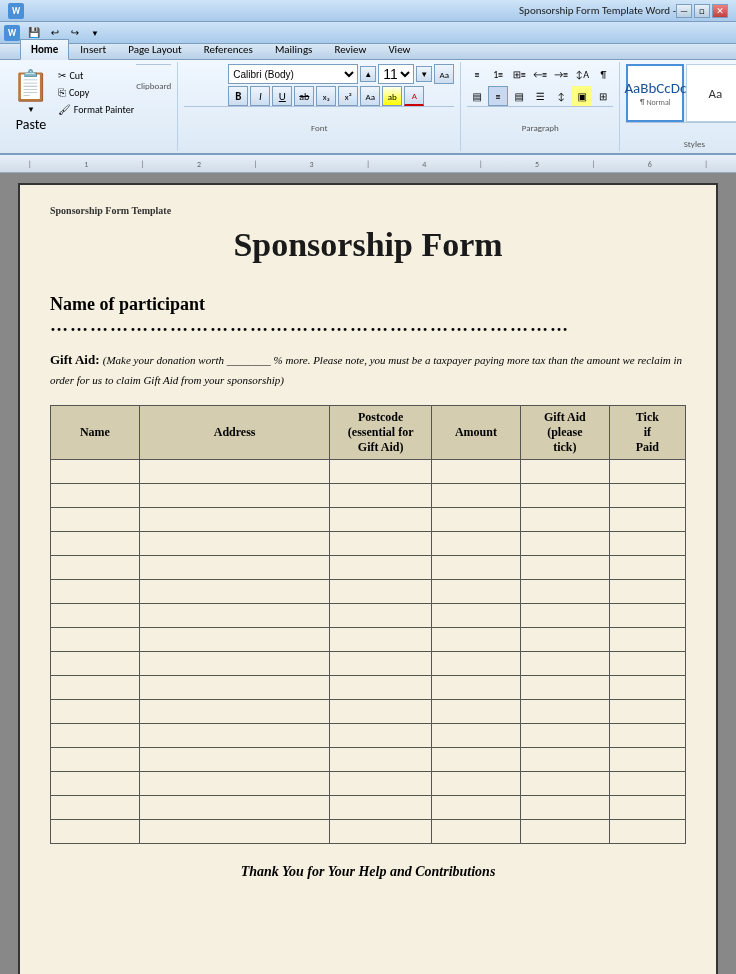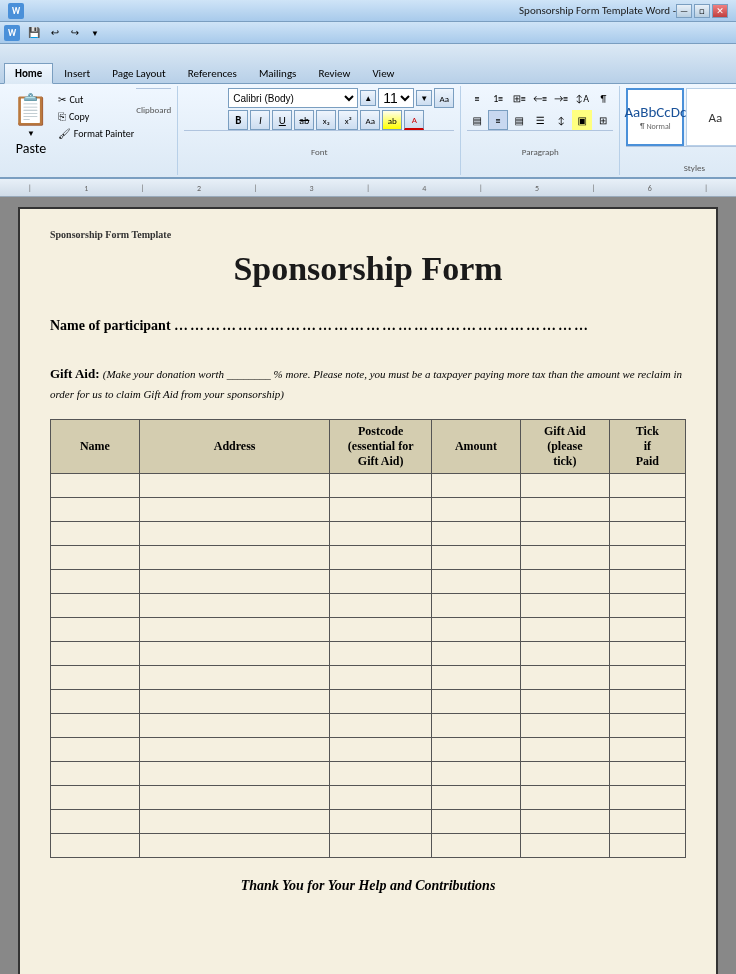--- a/index.html
+++ b/index.html
@@ -27,24 +27,24 @@
       align-items: center;
       padding: 0 4px;
       gap: 2px;
       border-bottom: 1px solid #7a9ec0;
     }
     .qa-btn { width: 18px; height: 18px; display: flex; align-items: center; justify-content: center; font-size: 10px; background: transparent; border: none; cursor: pointer; }
 
     
     .ribbon-tabs {
       background: linear-gradient(to bottom, #dce9f5, #b8d0e8);
-      height: 40px;
+      height: 16px;
       display: flex;
       align-items: flex-end;
-      padding: 0 4px;
+      padding: 0 20px;
       border-bottom: 1px solid #7a9ec0;
     }
     .ribbon-tab {
       padding: 3px 10px;
       font-size: 11px;
       cursor: pointer;
       border: 1px solid transparent;
       border-bottom: none;
       background: transparent;
     }
@@ -103,21 +103,21 @@
       width: 700px;
       min-height: 810px;
       border: 2px solid #333;
       padding: 20px 30px;
       position: relative;
     }
 
     
     .doc-subtitle { font-size: 10px; font-family: 'Times New Roman', serif; font-weight: bold; margin-bottom: 10px; color: #333; }
     .doc-title { font-size: 34px; font-weight: bold; text-align: center; margin-bottom: 20px; color: #1a1a1a; font-family: 'Times New Roman', serif; }
-    .doc-participant { font-size: 14px; font-weight: bold; margin-bottom: 16px; font-family: 'Times New Roman', serif; letter-spacing: 0; }
+    .doc-participant { font-size: 18px; font-weight: bold; font-family: 'Times New Roman', serif; letter-spacing: 0; }
     .dots { letter-spacing: 2px; }
     .doc-giftaid { font-size: 13px; font-family: 'Times New Roman', serif; margin-bottom: 16px; line-height: 1.5; }
     .giftaid-label { font-weight: bold; }
     .giftaid-italic { font-style: italic; font-size: 11px; }
 
     
     .sponsor-table { width: 100%; border-collapse: collapse; font-family: 'Times New Roman', serif; font-size: 12px; }
     .sponsor-table th, .sponsor-table td {
       border: 1px solid #555;
       padding: 4px 6px;

